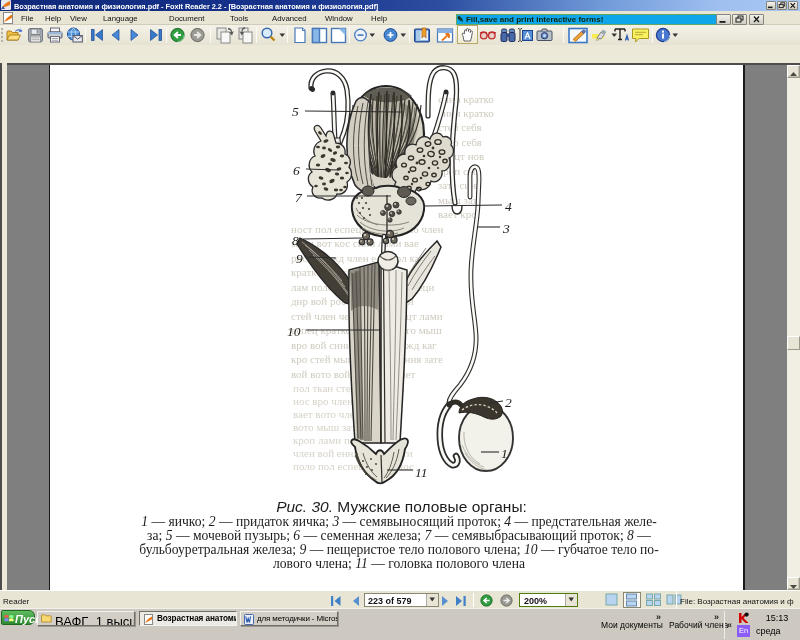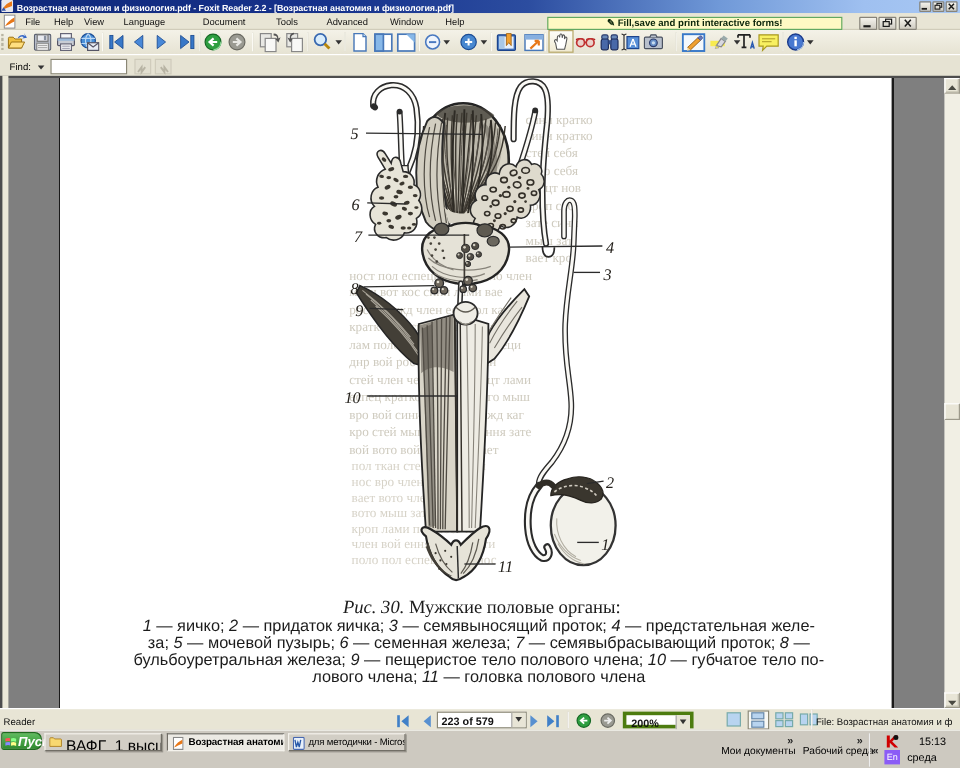--- a/index.html
+++ b/index.html
@@ -20,22 +20,22 @@
 
 #docarea{position:absolute;left:0;top:63px;width:800px;height:527px;background:#7f7f7f}
 #docarea .topline{position:absolute;left:0;top:0;width:800px;height:2px;background:#4d4d4d}
 #leftstrip{position:absolute;left:0;top:0;width:7px;height:527px;background:#ece9d8;border-left:2px solid #4d4d4d}
 #page{position:absolute;left:49px;top:2px;width:696px;height:525px;background:#fff;border-left:1.5px solid #1a1a1a;border-right:2px solid #1a1a1a}
 
 #vsb{position:absolute;left:787px;top:2px;width:13px;height:525px;background:#f1efe4}
 .sbtn{position:absolute;left:0;width:13px;height:13px;background:#e8e5d6;border:1px solid #fff;border-right-color:#9d9a8b;border-bottom-color:#9d9a8b;box-shadow:inset -1px -1px 0 #c6c3b3}
 #thumb{position:absolute;left:0;top:271px;width:13px;height:14px;background:#e8e5d6;border:1px solid #fff;border-right-color:#9d9a8b;border-bottom-color:#9d9a8b}
 
-#cap1{position:absolute;left:30px;top:433px;width:643px;text-align:center;font-family:Liberation Serif, serif;font-size:15.5px;color:#1c1c1c}
-#capbody{position:absolute;left:59px;top:450px;width:580px;text-align:center;font-family:Liberation Sans, sans-serif;font-size:13.6px;line-height:14px;color:#1c1c1c}
+#cap1{position:absolute;left:30px;top:433px;width:643px;text-align:center;font-family:Liberation Sans, sans-serif;font-size:15.5px;color:#1c1c1c}
+#capbody{position:absolute;left:59px;top:450px;width:580px;text-align:center;font-family:Liberation Serif, serif;font-size:13.6px;line-height:14px;color:#1c1c1c}
 
 #statusbar{position:absolute;left:0;top:590px;width:800px;height:18px;background:#e8e5d5;border-top:1px solid #fff;font-size:8px;color:#111}
 
 #taskbar{position:absolute;left:0;top:608px;width:800px;height:32px;background:#cdc9c0;border-top:1px solid #f2f0ea;font-size:9px}
 .tbtn{position:absolute;top:2px;height:15px;background:#d2cec5;border:1px solid #f4f2ec;border-right-color:#716e66;border-bottom-color:#716e66;box-shadow:1px 1px 0 #9a978e;font-size:9px;color:#000;white-space:nowrap;overflow:hidden}
 </style></head>
 <body>
 <div id="screen">
 
 <div id="docarea">
@@ -379,21 +379,21 @@
       </svg>
   <span class="mi" style="left:21px">File</span>
   <span class="mi" style="left:45px">Help</span>
   <span class="mi" style="left:70px">View</span>
   <span class="mi" style="left:103px">Language</span>
   <span class="mi" style="left:169px">Document</span>
   <span class="mi" style="left:230px">Tools</span>
   <span class="mi" style="left:272px">Advanced</span>
   <span class="mi" style="left:325px">Window</span>
   <span class="mi" style="left:371px">Help</span>
-  <div style="position:absolute;left:456px;top:3px;width:246px;height:11px;background:#fef9c3;border:1px solid #62a862;font-size:8px;font-weight:bold;color:#0a240a;text-align:center;line-height:10px">✎ Fill,save and print interactive forms!</div>
+  <div style="position:absolute;left:456px;top:3px;width:273px;height:11px;background:#0ea5e9;border:1px solid #62a862;font-size:8px;font-weight:bold;color:#0a240a;text-align:left;line-height:10px">✎ Fill,save and print interactive forms!</div>
   <div class="capbtn" style="left:716px;top:3px;width:15px;height:11px">
         <svg width="13" height="9" viewBox="0 0 13 9">
           <rect x="2.5" y="6" width="6" height="1.8" fill="#1a1a1a"></rect>
         </svg>
       </div>
   <div class="capbtn" style="left:732px;top:3px;width:15px;height:11px">
         <svg width="13" height="9" viewBox="0 0 13 9">
           <rect x="5" y="1" width="5" height="4" fill="none" stroke="#1a1a1a"></rect>
           <rect x="3" y="3" width="5" height="4" fill="#dfdcd2" stroke="#1a1a1a"></rect>
         </svg>
@@ -598,33 +598,20 @@
         <circle cx="8" cy="8" r="6.6" fill="#4878d0" stroke="#1c3c8c" stroke-width="1.2"></circle>
         <circle cx="8" cy="8" r="6.6" fill="none" stroke="#a8c8f0" stroke-width="1" stroke-dasharray="9 33"></circle>
         <rect x="7" y="6.6" width="2" height="5" fill="#fff"></rect>
         <rect x="7" y="3.6" width="2" height="2" fill="#fff"></rect>
       </svg>
   <svg class="ic" style="left:672px;top:8px" width="7" height="5">
         <path d="M0.5 0.5 L6 0.5 L3.2 4 Z" fill="#333"></path>
       </svg>
 </div>
 
-<div id="findbar">
-  <span style="position:absolute;left:8px;top:5px;font-size:8px">Find:</span>
-  <svg style="position:absolute;left:31px;top:8px" width="7" height="5">
-        <path d="M0.5 0.5 L6 0.5 L3.2 4 Z" fill="#333"></path>
-      </svg>
-  <div style="position:absolute;left:42px;top:3px;width:64px;height:13px;background:#fff;border:1px solid #8a8775"></div>
-  <div style="position:absolute;left:112px;top:3px;width:14px;height:13px;background:#e2dfd0;border:1px solid #d0ccbc"><svg width="12" height="11">
-          <path d="M2 8 L5 4 L5 8 L8 4" stroke="#b8b4a4" stroke-width="1.6" fill="none"></path>
-        </svg></div>
-  <div style="position:absolute;left:129px;top:3px;width:14px;height:13px;background:#e2dfd0;border:1px solid #d0ccbc"><svg width="12" height="11">
-          <path d="M4 4 L7 8 L7 4 L10 8" stroke="#b8b4a4" stroke-width="1.6" fill="none"></path>
-        </svg></div>
-</div>
 
 <div id="statusbar">
   <span style="position:absolute;left:3px;top:6px">Reader</span>
   <svg style="position:absolute;left:330px;top:4px" width="12" height="12" viewBox="0 0 12 12">
         <rect x="1" y="1" width="2.2" height="10" fill="#4080c8"></rect>
         <path d="M10.5 1 L4.5 6 L10.5 11 Z" fill="#4080c8"></path>
       </svg>
   <svg style="position:absolute;left:351px;top:4px" width="9" height="12" viewBox="0 0 9 12">
         <path d="M8 1 L2 6 L8 11 Z" fill="#5890d0"></path>
       </svg>
@@ -643,21 +630,21 @@
       </svg>
   <div style="position:absolute;left:473px;top:2px;width:1px;height:14px;background:#b8b4a2;border-right:1px solid #fff"></div>
   <svg style="position:absolute;left:480px;top:3px" width="13" height="13" viewBox="0 0 13 13">
         <circle cx="6.5" cy="6.5" r="5.6" fill="#2e9e40" stroke="#156824"></circle>
         <path d="M9.5 6.5 L4.6 6.5 M6.8 4 L4 6.5 L6.8 9" stroke="#fff" stroke-width="1.5" fill="none"></path>
       </svg>
   <svg style="position:absolute;left:500px;top:3px" width="13" height="13" viewBox="0 0 13 13">
         <circle cx="6.5" cy="6.5" r="5.6" fill="#9a9a92" stroke="#6a6a62"></circle>
         <path d="M3.5 6.5 L8.4 6.5 M6.2 4 L9 6.5 L6.2 9" stroke="#eee" stroke-width="1.5" fill="none"></path>
       </svg>
-  <div style="position:absolute;left:519px;top:2px;width:59px;height:14px;background:#fff;border:3px solid #4d7c0f">
+  <div style="position:absolute;left:519px;top:2px;width:59px;height:14px;background:#fff;border:1px solid #4d7c0f">
     <span style="position:absolute;left:4px;top:2px;font-size:9px;font-weight:bold">200%</span>
     <div style="position:absolute;right:0;top:0;width:12px;height:12px;background:#e8e5d6;border-left:1px solid #aaa"><svg width="10" height="10">
             <path d="M2.5 3.5 L8 3.5 L5.2 7.5 Z" fill="#333"></path>
           </svg></div>
   </div>
   <div style="position:absolute;left:604px;top:2px;width:16px;height:14px"><svg width="16" height="14">
           <rect x="2" y="1" width="11" height="11" fill="#b8d4f0" stroke="#7aa"></rect>
         </svg></div>
   <div style="position:absolute;left:623px;top:1px;width:18px;height:16px;background:#f8f8f4;border:1px solid #8a8775"><svg width="16" height="14">
           <rect x="2.5" y="1" width="10" height="5" fill="#b8d4f0" stroke="#68a"></rect>
@@ -702,21 +689,21 @@
   </div>
   <div class="tbtn" style="left:240px;width:98px">
     <svg style="position:absolute;left:3px;top:2px" width="10" height="11" viewBox="0 0 10 11">
           <rect x="0.5" y="0.5" width="9" height="10" rx="1" fill="#e8f0fa" stroke="#4868b0"></rect>
           <path d="M1.8 2.5 L3 8.5 L4.2 4.5 L5.4 8.5 L6.6 2.5" stroke="#2858a8" stroke-width="1.1" fill="none"></path>
         </svg>
     <span style="position:absolute;left:16px;top:2px;font-size:8px;letter-spacing:-0.15px">для методички - Micros...</span>
   </div>
   <div style="position:absolute;left:601px;top:11px;font-size:8.5px;color:#000;white-space:nowrap">Мои документы</div>
   <div style="position:absolute;left:656px;top:3px;font-size:9px;font-weight:bold;color:#222">»</div>
-  <div style="position:absolute;left:669px;top:11px;font-size:8.5px;color:#000;white-space:nowrap">Рабочий среда</div>
+  <div style="position:absolute;left:669px;top:11px;font-size:8.5px;color:#000;white-space:nowrap">Рабочий члена</div>
   <div style="position:absolute;left:714px;top:3px;font-size:9px;font-weight:bold;color:#222">»</div>
   <div style="position:absolute;left:724px;top:2px;width:1px;height:28px;background:#a8a49a;border-right:1px solid #eee"></div>
   <div style="position:absolute;left:727px;top:11px;font-size:9px;font-weight:bold;color:#222">«</div>
   <svg style="position:absolute;left:738px;top:3px" width="11" height="12" viewBox="0 0 11 12">
         <path d="M1 1 L3.5 1 L3.5 5 L7.5 1 L10.5 1 L5.5 6 L10.5 11 L7.5 11 L3.5 7 L3.5 11 L1 11 Z" fill="#d00000"></path>
         <circle cx="8.6" cy="2.6" r="2.1" fill="#111"></circle>
       </svg>
   <div style="position:absolute;left:737px;top:16px;width:13px;height:12px;background:#8b5cf6;color:#fff;font-size:7.5px;text-align:center;line-height:12px">En</div>
   <div style="position:absolute;left:758px;top:4px;width:38px;text-align:center;font-size:9px;color:#000">15:13</div>
   <div style="position:absolute;left:756px;top:17px;width:40px;font-size:9px;color:#000">среда</div>

